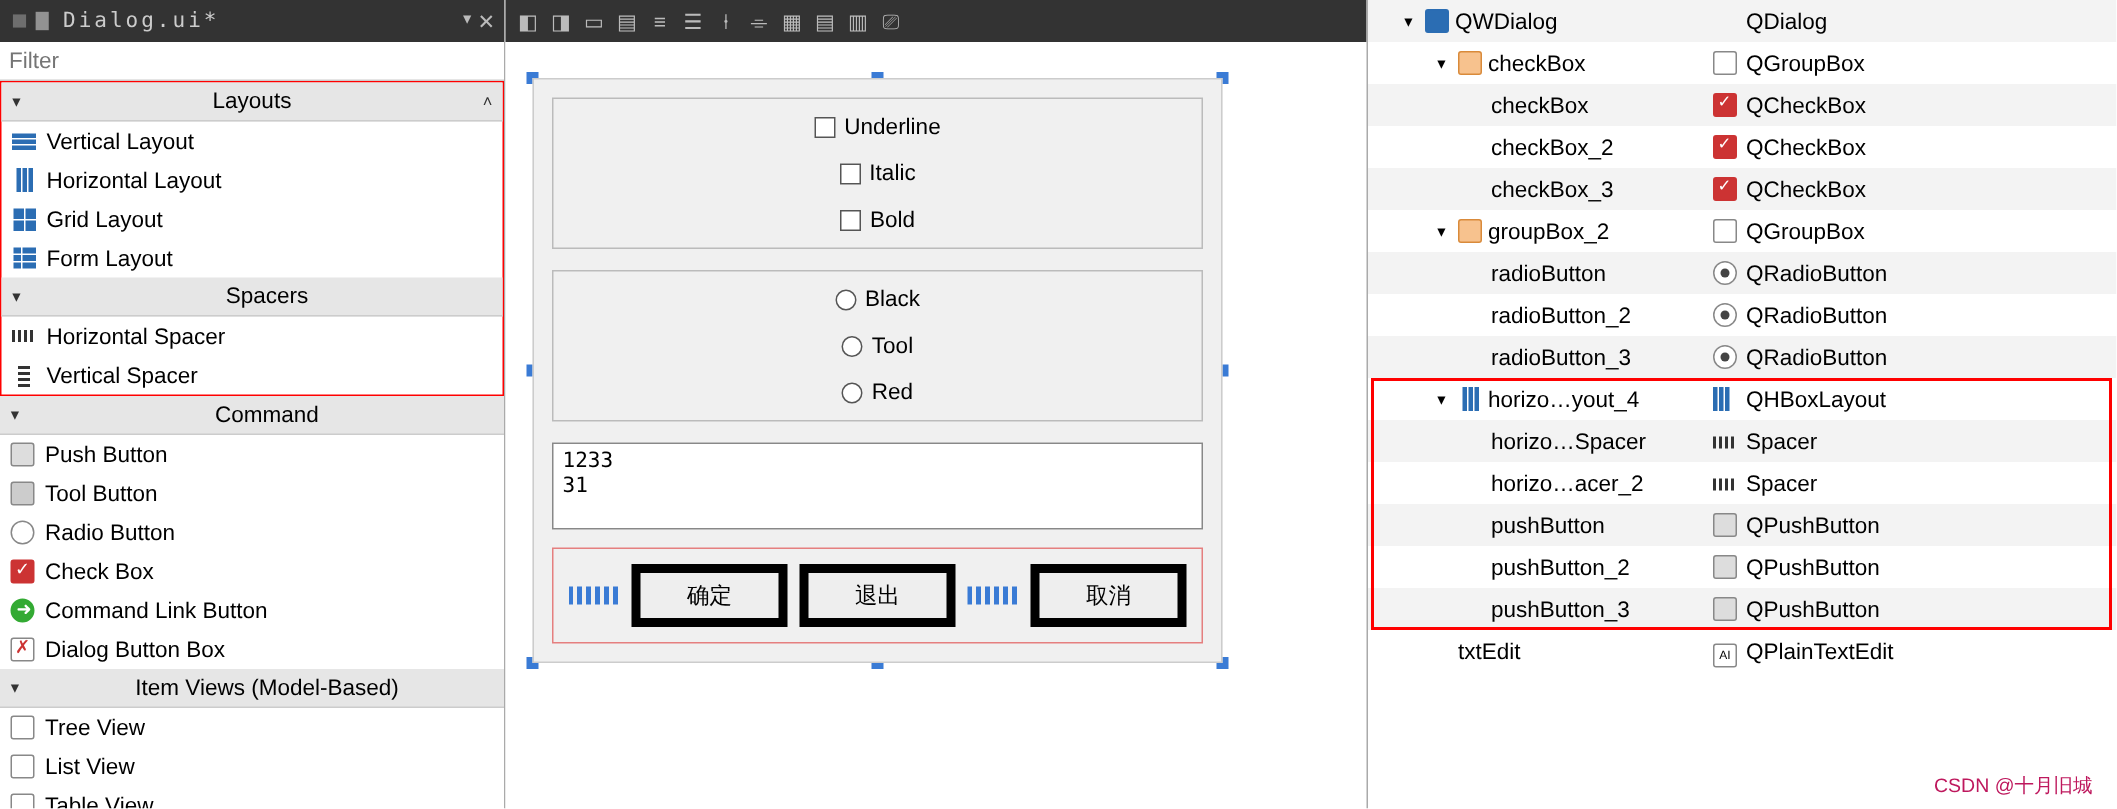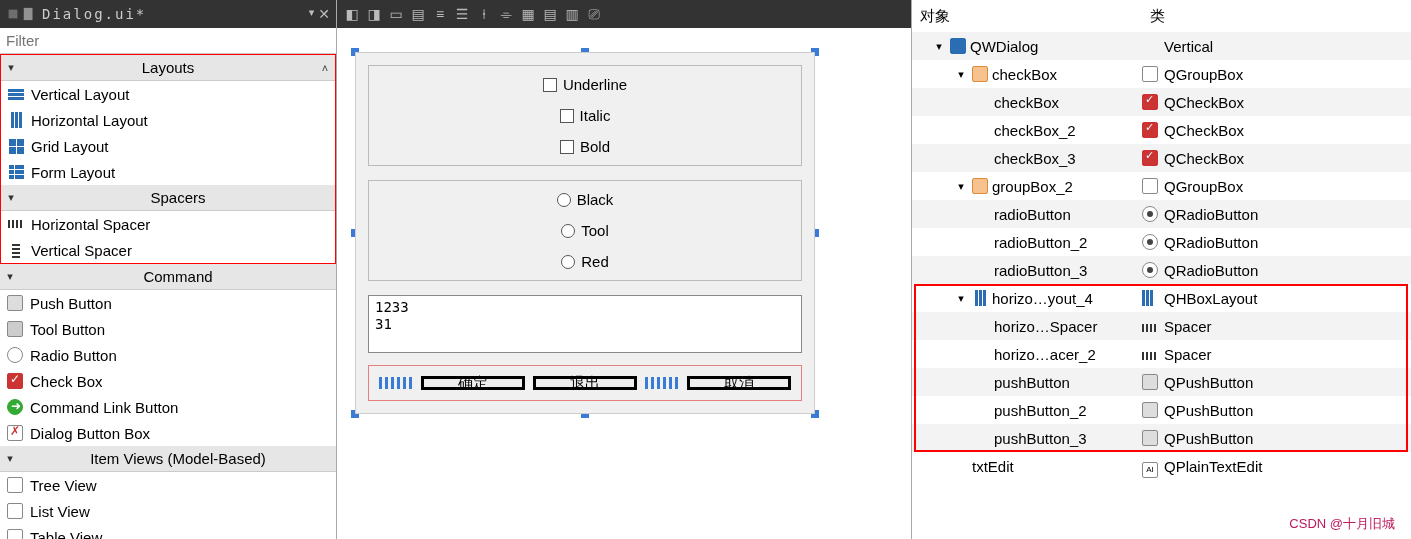--- a/index.html
+++ b/index.html
@@ -39,21 +39,21 @@
   .design { flex:1; padding: 24px 18px; position:relative; }
   .form-canvas { width: 460px; border: 1px solid #ccc; padding: 12px; background:#f0f0f0; position:relative; }
   .handle { width:8px; height:8px; background:#3a7bd5; position:absolute; }
   .gb { border:1px solid #bbb; background:#f0f0f0; padding: 10px 12px; margin-bottom: 14px; display:flex; gap:14px; align-items:center; font-family:"SimSun","Consolas",monospace; font-size:15px;flex-direction:column; }
   .chk, .rdo { display:inline-flex; align-items:center; gap:6px; }
   .chk .box { width:14px; height:14px; border:1px solid #555; background:#fff; }
   .rdo .circ { width:14px; height:14px; border:1px solid #555; border-radius:50%; background:#fff; }
   .txtedit { border:1px solid #888; background:#fff; height:58px; padding:3px 6px; font-family:"SimSun","Consolas",monospace; font-size:14px; white-space: pre; line-height:1.2; margin-bottom: 12px; }
   .btnrow { border:1px solid #e57f7f; padding:10px; display:flex; align-items:center; gap:8px; }
   .spring { height:12px; flex:0 0 34px; background: repeating-linear-gradient(90deg,#3a7bd5 0 3px, transparent 3px 6px); }
-  .qbtn { flex:1; height:14px; background:#eee; border:3px solid #000000; font-family:"SimSun",sans-serif; font-size:15px; display:inline-flex; align-items:center; justify-content:center; }
+  .qbtn { flex:1; height:42px; background:#eee; border:6px solid #000000; font-family:"SimSun",sans-serif; font-size:15px; display:inline-flex; align-items:center; justify-content:center; }
 
   
   .right { width: 500px; border-left:1px solid #aaa; display:flex; flex-direction:column; }
   .obj-head { display:flex; height:32px; align-items:center; font-size:15px; }
   .obj-head > div { padding:4px 8px; }
   .col-obj { flex:0 0 230px; }
   .col-cls { flex:1; }
   .obj-body { flex:1; position:relative; font-size:15px; }
   .obj-row { display:flex; height:28px; align-items:center; }
   .obj-row.alt { background:#f3f3f3; }
@@ -292,39 +292,35 @@
             <span class="qbtn">退出</span>
             <span class="spring"></span>
             <span class="qbtn">取消</span>
           </div>
         </div>
       </div>
     </div>
   </div>
 
   <div class="right">
-    <div class="obj-head">
-      <div class="col-obj">对象</div>
-      <div class="col-cls">类</div>
-    </div>
     <div class="obj-body" id="obj-body">
 
       <div class="hl2" style="left:2px;top:252px;width:494px;height:168px;"></div>
     <div class="obj-row alt">
           <div class="oc">
             <span class="pad" style="width:12px"></span>
             <span class="ar arrow-dn"></span>
             <span class="ico">
               <span class="gi blue"></span>
             </span>
             <span>QWDialog</span>
           </div>
           <div class="cc">
             <span class="ico"></span>
-            <span>Vertical</span>
+            <span>QDialog</span>
           </div>
         </div>
         <div class="obj-row">
           <div class="oc">
             <span class="pad" style="width:34px"></span>
             <span class="ar arrow-dn"></span>
             <span class="ico">
               <span class="gi" style="background:#f7c28e;border-color:#d98a3a"></span>
             </span>
             <span>checkBox</span>

